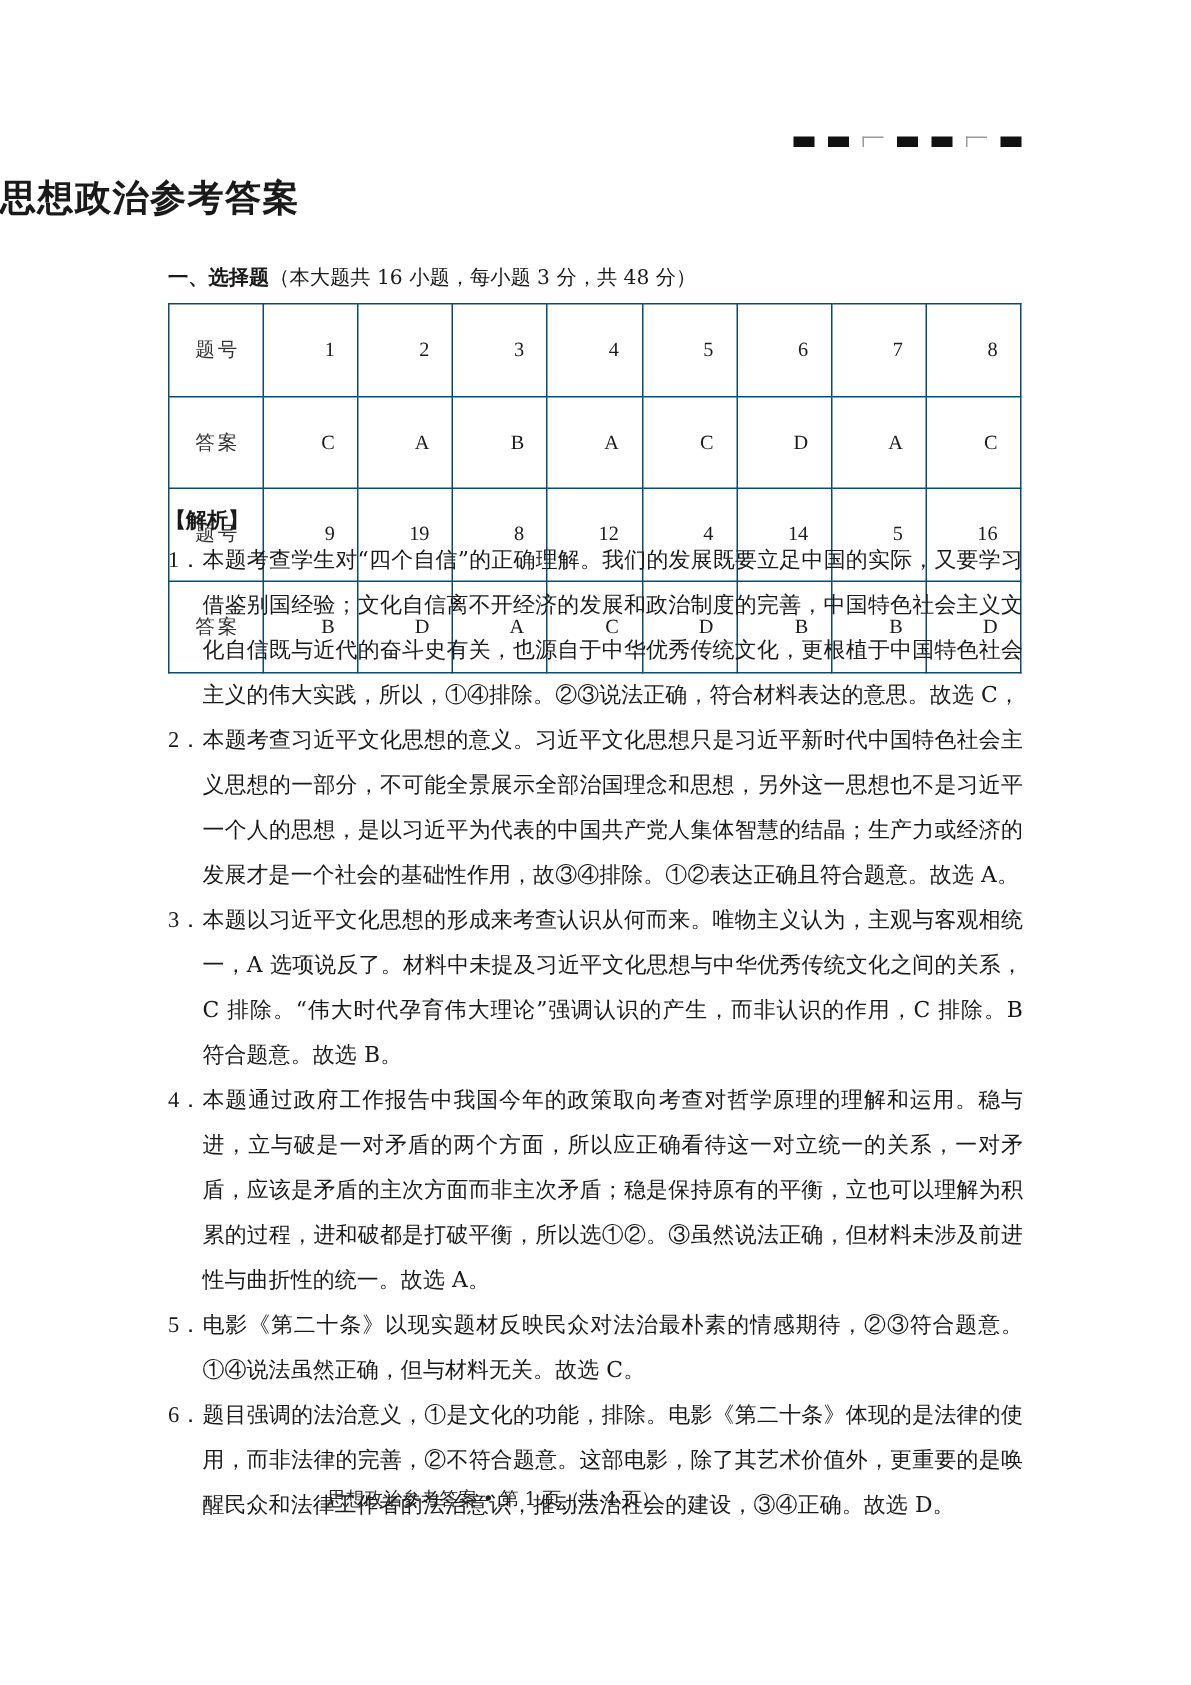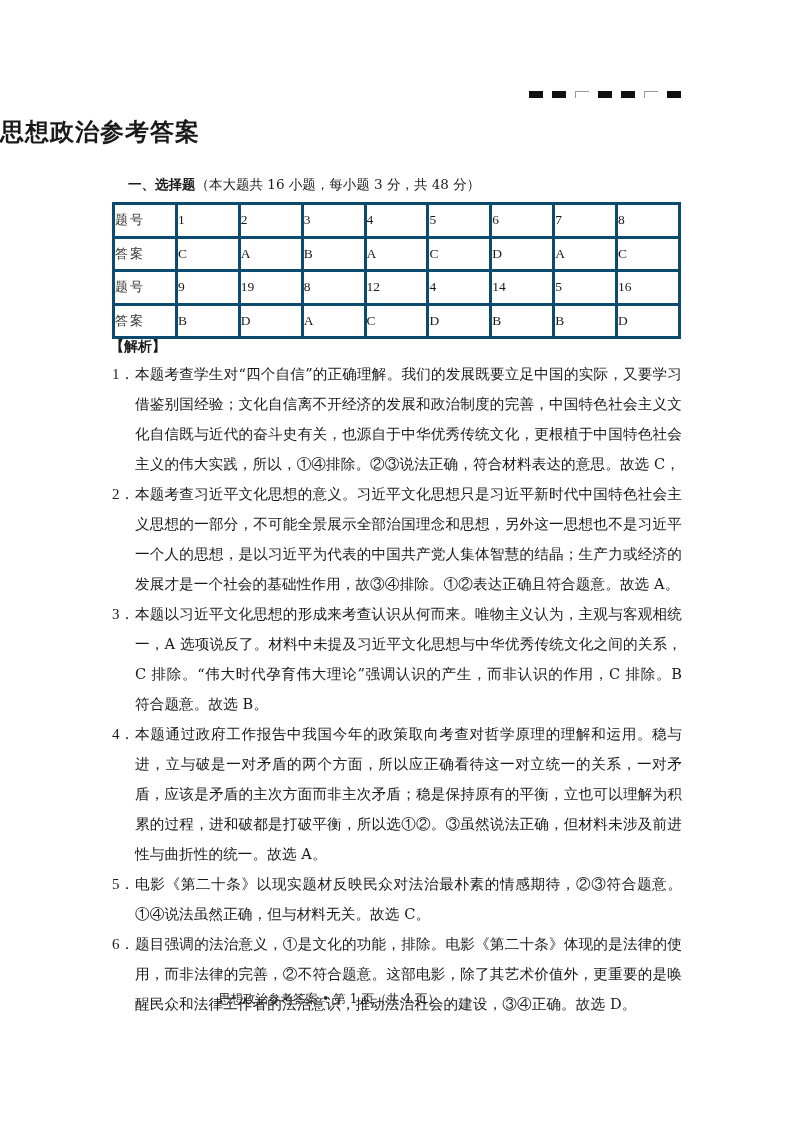--- a/index.html
+++ b/index.html
@@ -16,31 +16,31 @@
     .mark.open {
       background: transparent; border-top: 1px solid #999; border-left: 1px solid #999;
       width: 13px; height: 6px;
     }
     .title {
       position: absolute; top: 116px; left: 0; width: 794px; text-align: left;
       font-size: 24px; font-weight: bold; letter-spacing: 1px;
       font-family: "DejaVu Serif", "Liberation Serif", serif;
     }
     .section-head {
-      position: absolute; top: 176px; left: 128px; font-size: 13.5px;
+      position: absolute; top: 176px; left: 112px; font-size: 13.5px;
       white-space: nowrap;
     }
     .section-head .bold { font-weight: bold; font-family: "DejaVu Sans", "Liberation Sans", sans-serif; }
     table.answers {
       position: absolute; top: 202px; left: 112px; width: 569px;
       border-collapse: collapse; border: 1.5px solid #333; table-layout: fixed;
     }
     table.answers td {
-      border: 3px solid #0c4a6e; height: 30.5px; text-align: left;
-      font-size: 13.5px; padding: 0; font-family: "Liberation Serif", serif;
+      border: 1px solid #0c4a6e; height: 30.5px; text-align: right;
+      font-size: 13.5px; padding: 15px; font-family: "Liberation Serif", serif;
     }
     table.answers td.label { font-family: "DejaVu Serif", serif; font-size: 13px; color: #333; letter-spacing: 2px; }
     .analysis-head {
       position: absolute; top: 338px; left: 110px; font-size: 14px; font-weight: bold;
       font-family: "DejaVu Sans", "Liberation Sans", sans-serif;
     }
     .items { position: absolute; top: 359px; left: 112px; width: 570px; }
     .item { display: flex; font-size: 14.6px; line-height: 30px; }
     .item .num { width: 23px; flex: none; font-family: "Liberation Serif", serif; font-size: 15px; }
     .item .text { flex: 1; text-align: justify; letter-spacing: 0.1px; }

